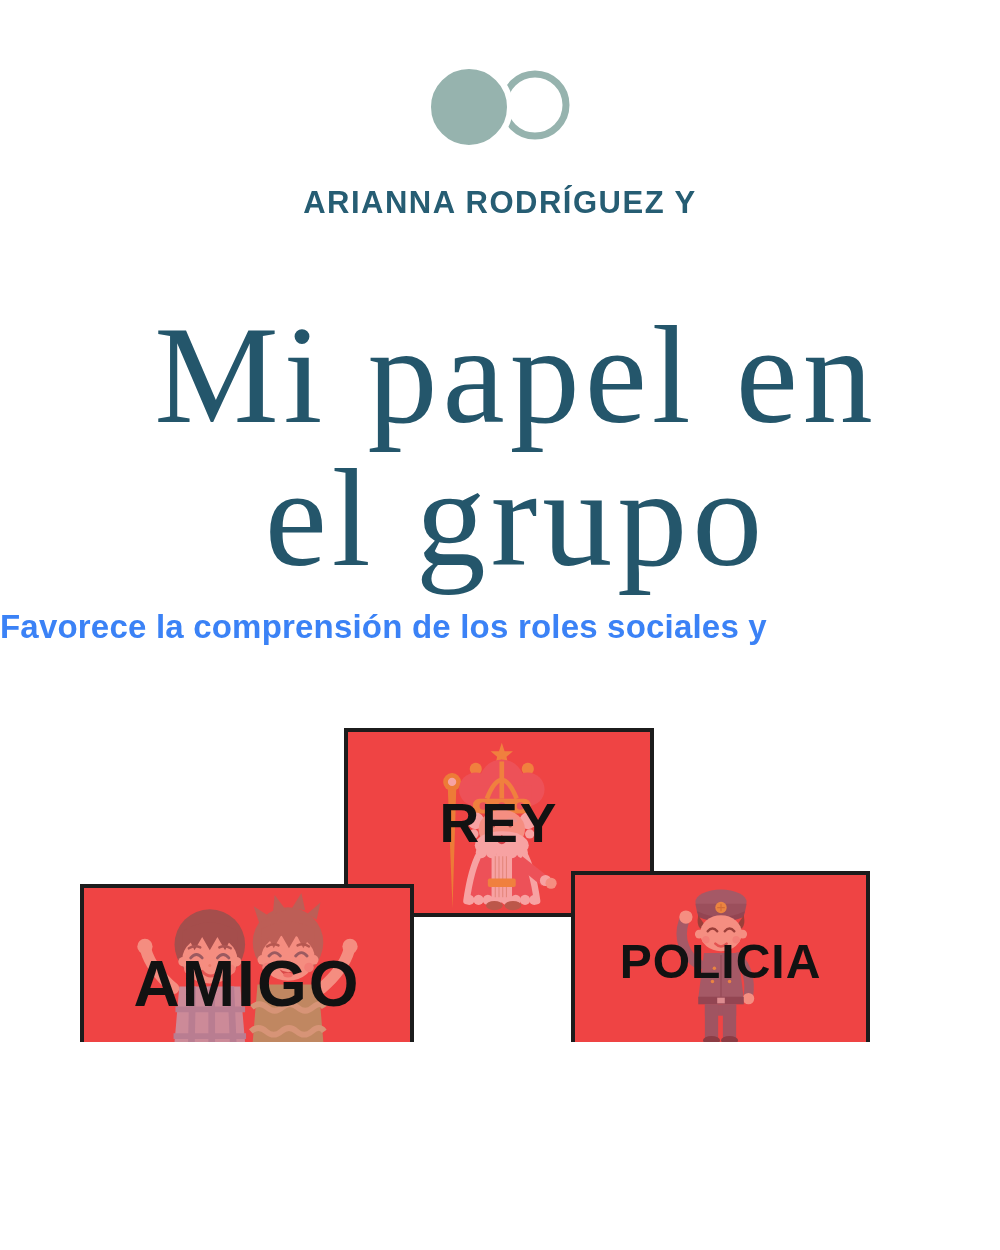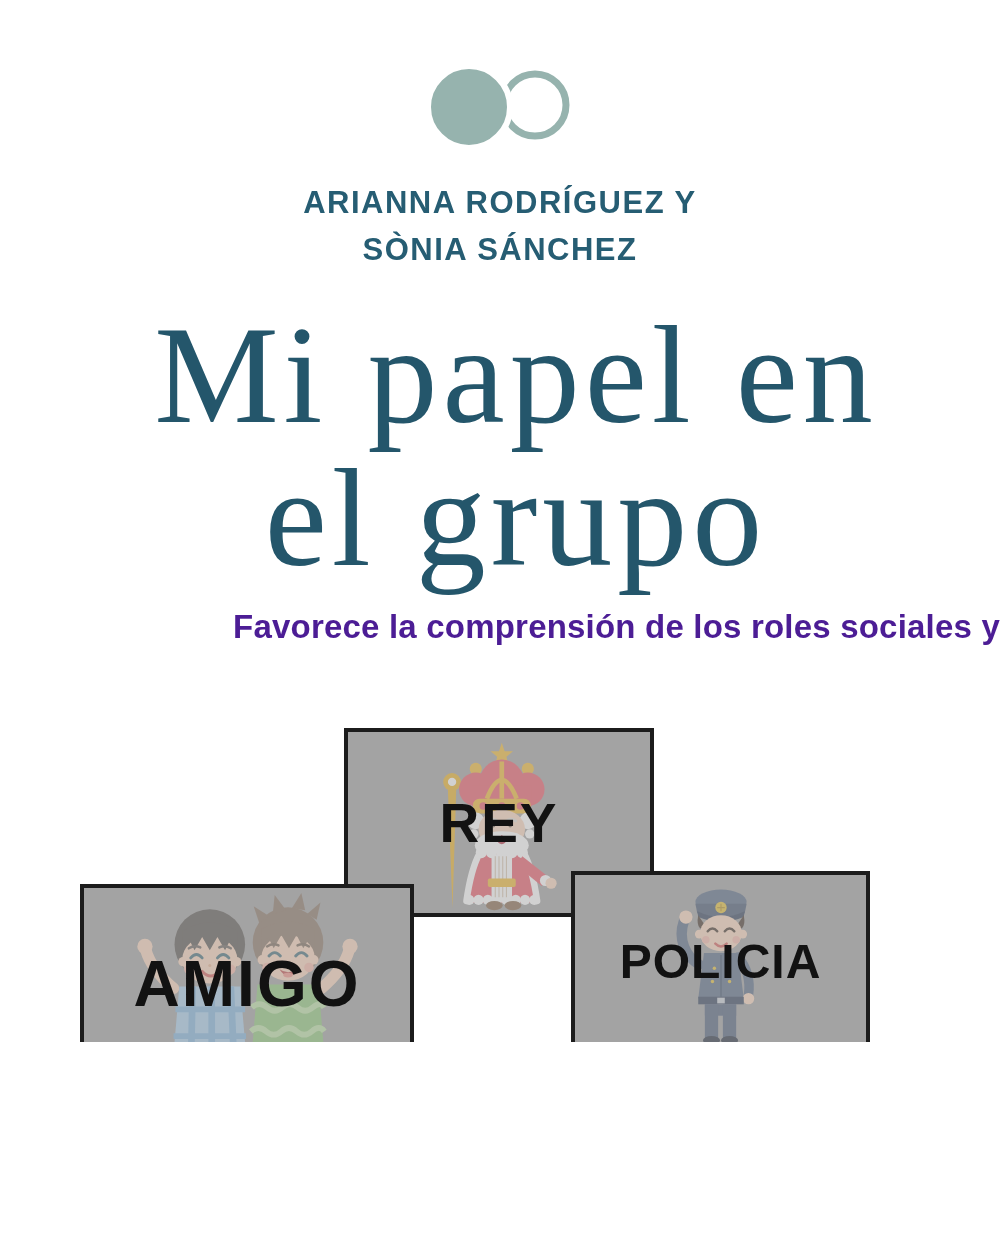--- a/index.html
+++ b/index.html
@@ -11,25 +11,25 @@
   .authors{
     position:absolute; left:0; top:180px; width:1000px; text-align:center;
     color:#265d73; font-weight:700; font-size:31px; letter-spacing:1.5px; line-height:1.5;
   }
   .title{
     position:absolute; left:0; top:288px; width:1000px; margin:16px; text-align:center;
     font-family:"Liberation Serif", serif; font-weight:400; color:#24566b;
     font-size:140px; line-height:1.02; letter-spacing:5px;
   }
   .subtitle{
-    position:absolute; left:0; top:604px; width:1000px; text-align:right;
-    color:#4c1d95; font-weight:700; font-size:33px; line-height:1.38; letter-spacing:0.2px;
+    position:absolute; left:0; top:604px; width:1000px; text-align:left;
+    color:#3b82f6; font-weight:700; font-size:33px; line-height:1.38; letter-spacing:0.2px;
   }
   .card{
-    position:absolute; background:#a3a3a3; border:4px solid #1c1c1c; box-sizing:border-box;
+    position:absolute; background:#ef4444; border:4px solid #1c1c1c; box-sizing:border-box;
   }
   .card-rey{left:344px; top:728px; width:310px; height:189px; z-index:1;}
   .card-amigo{left:80px; top:884px; width:334px; height:199px; z-index:3;}
   .card-policia{left:571px; top:871px; width:299px; height:180px; z-index:2;}
   .card-art{
     position:absolute; inset:0; display:flex; align-items:flex-end; justify-content:center;
     overflow:hidden;
   }
   .wash{opacity:0.5;}
   .card-label{
@@ -51,21 +51,20 @@
 
 <div class="page">
 
   <svg class="brand-mark" viewBox="0 0 220 140" aria-hidden="true">
     <circle cx="135" cy="65" r="31" fill="none" stroke="#96b3ae" stroke-width="7"></circle>
     <circle cx="69" cy="67" r="41" fill="#96b3ae" stroke="#ffffff" stroke-width="6"></circle>
   </svg>
 
   <div class="authors">
     <div>ARIANNA RODRÍGUEZ Y</div>
-    <div>SÒNIA SÁNCHEZ</div>
   </div>
 
   <h1 class="title">
     <div>Mi papel en</div>
     <div>el grupo</div>
   </h1>
 
   <div class="subtitle">
     <div>Favorece la comprensión de los roles sociales y</div>
   </div>

